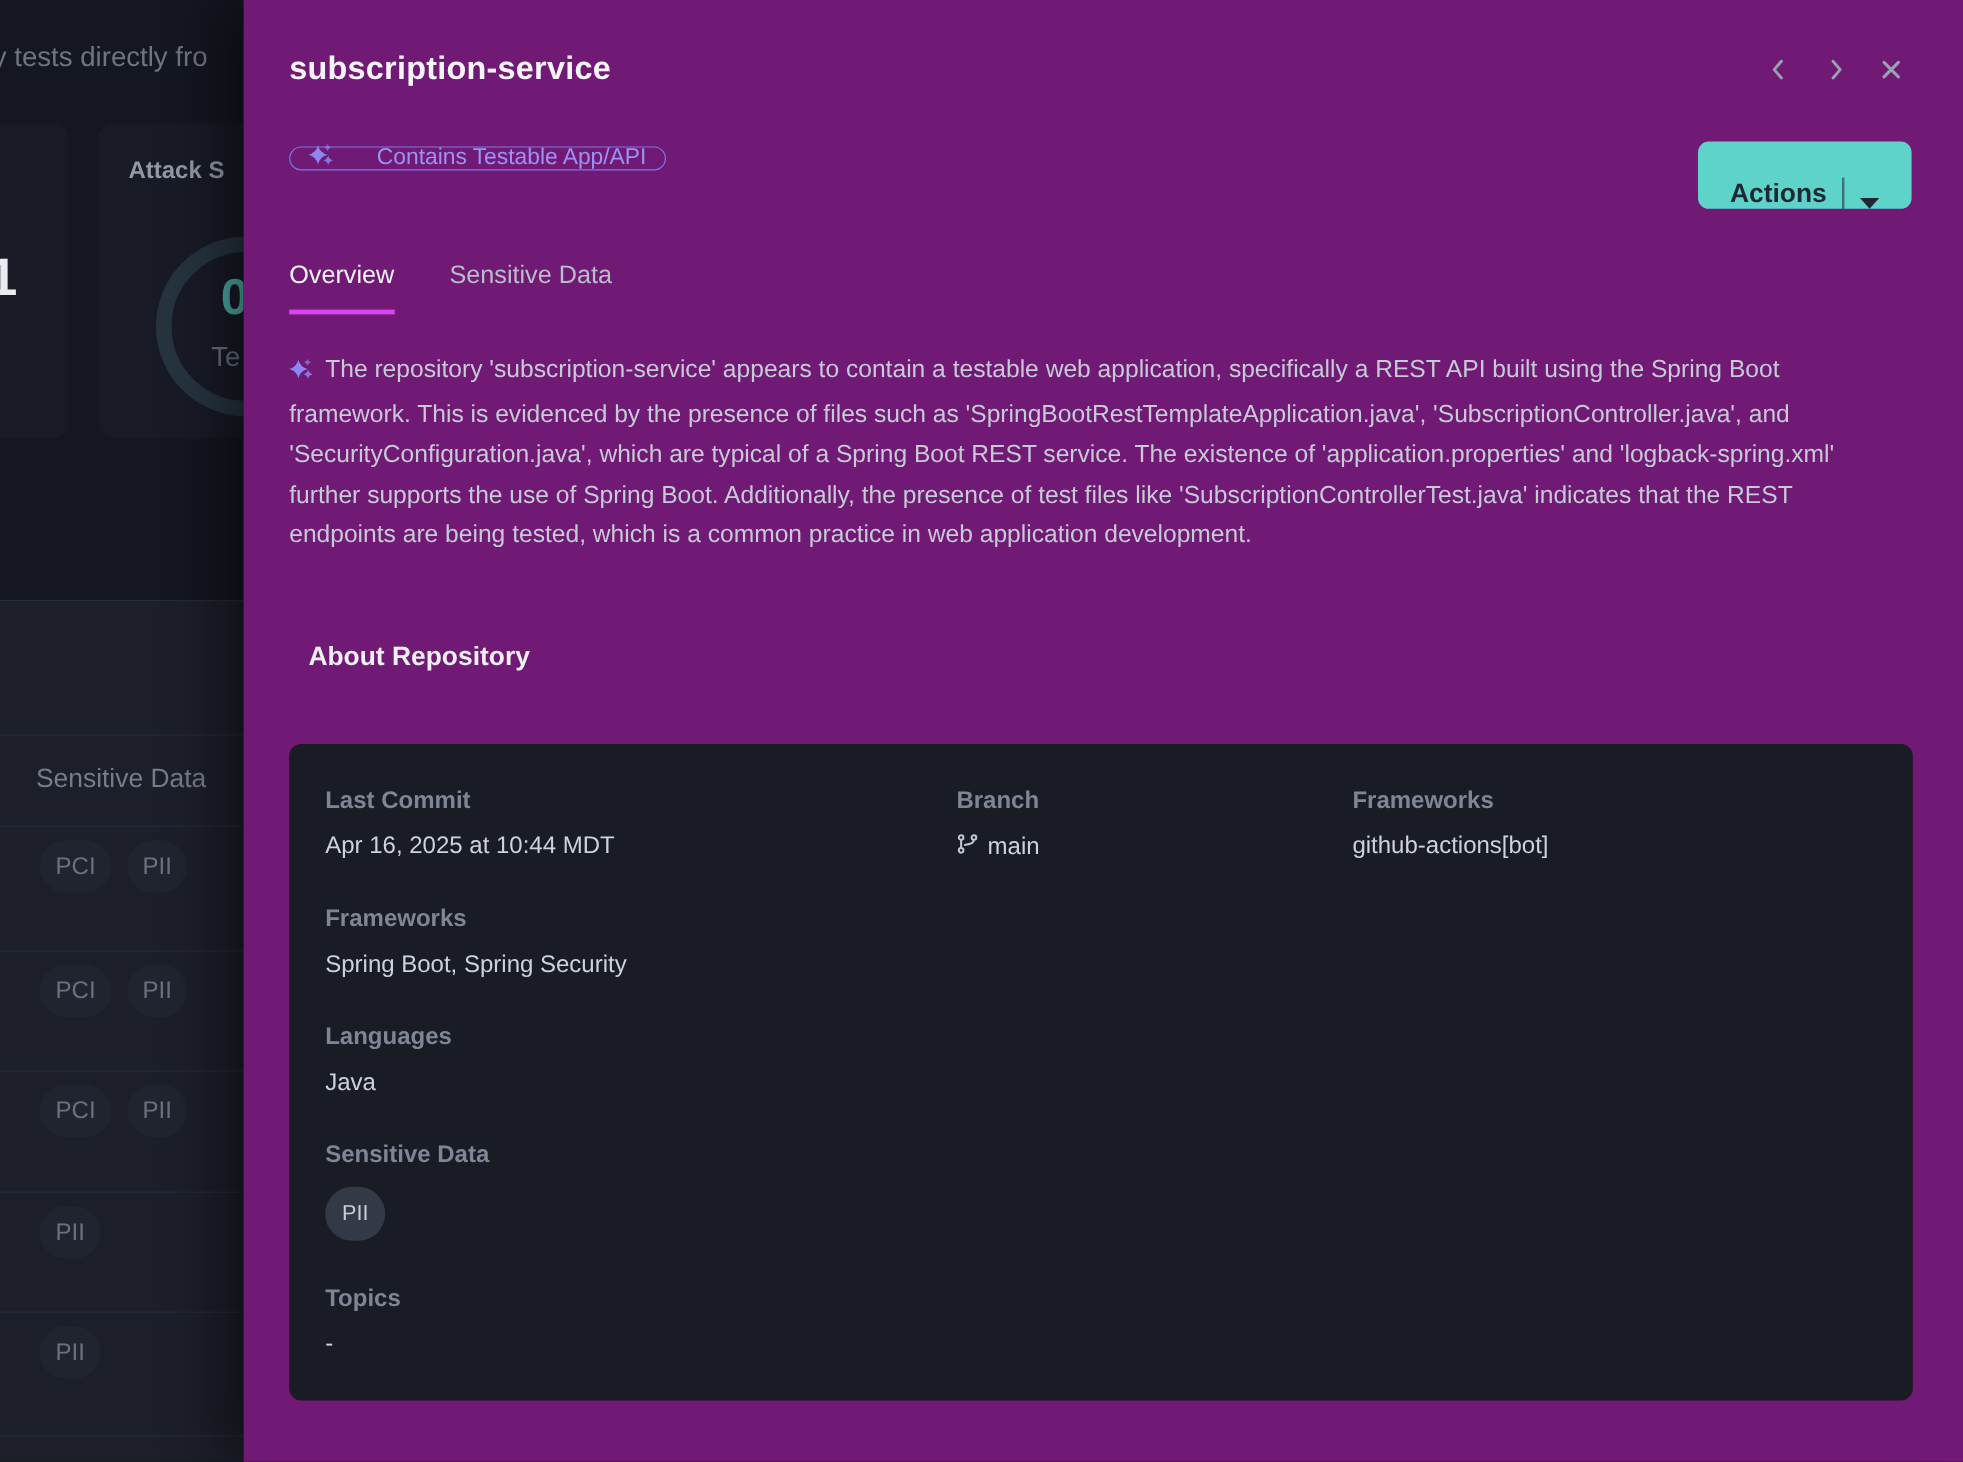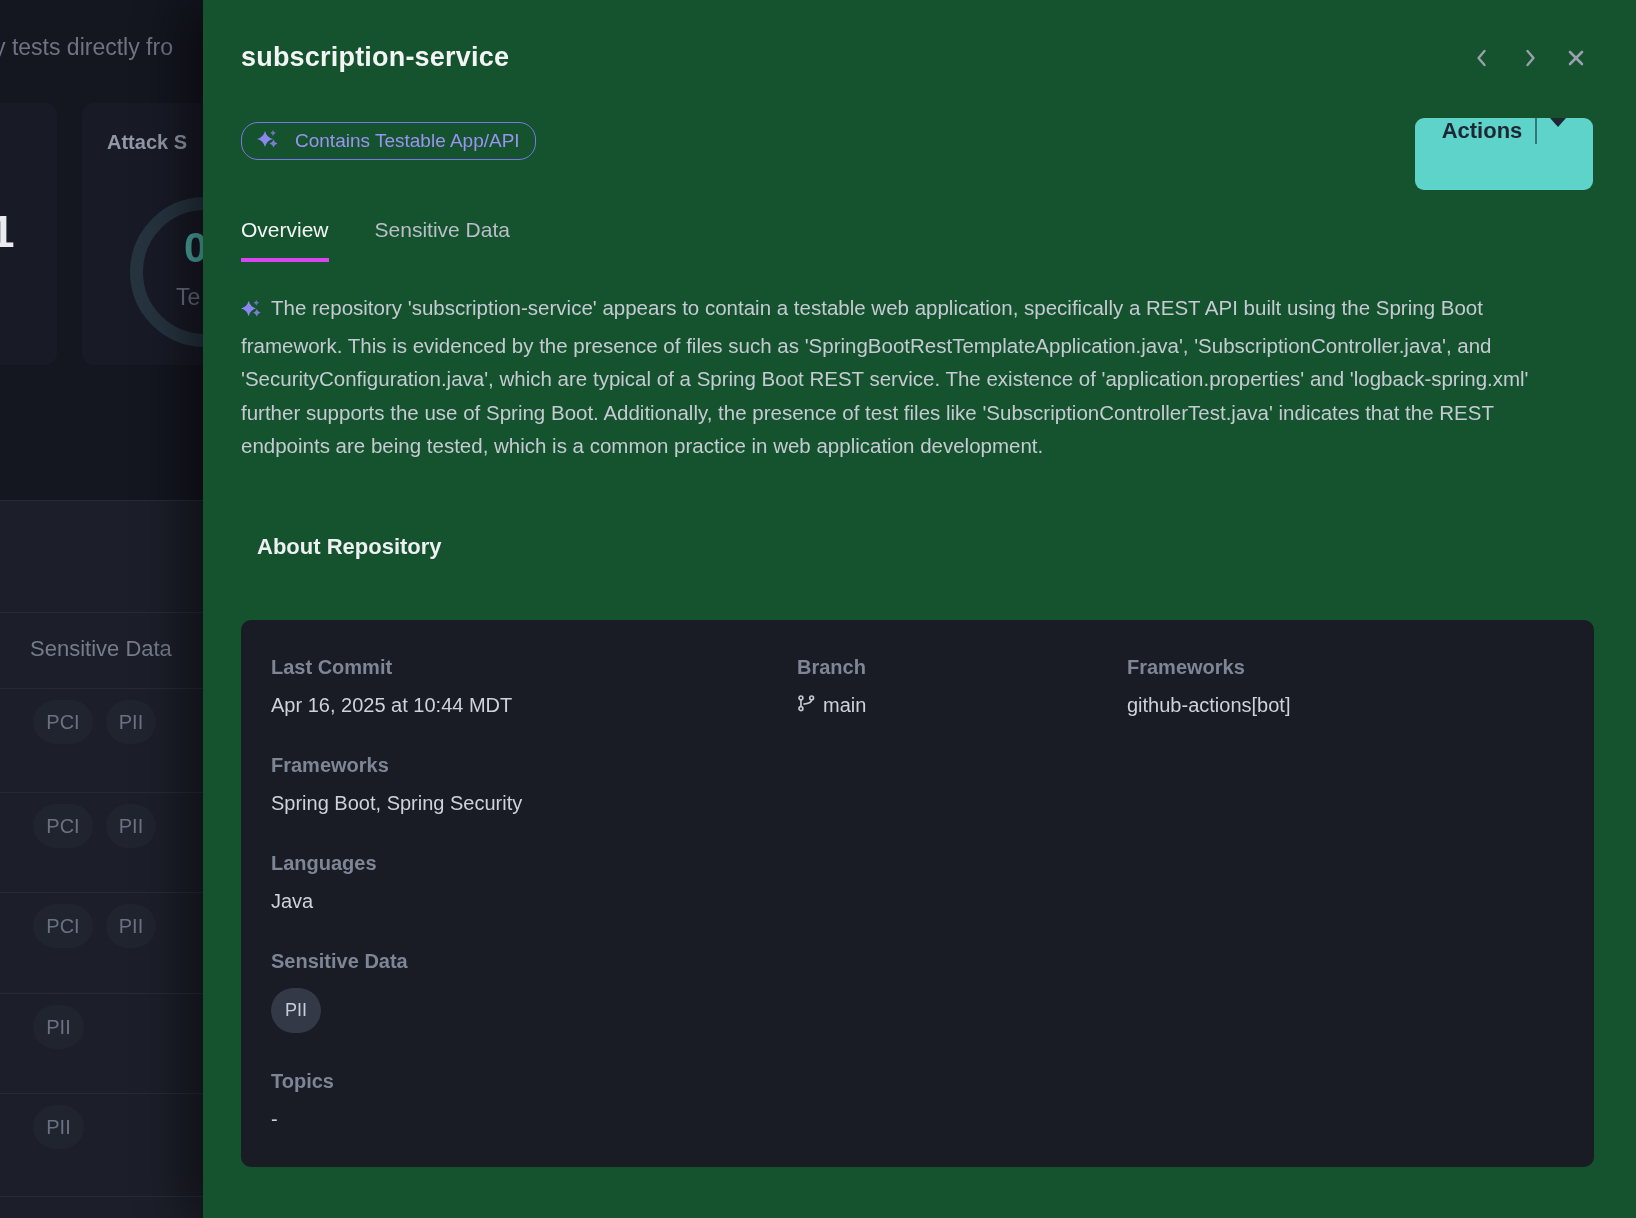--- a/index.html
+++ b/index.html
@@ -23,31 +23,31 @@
   .bg-table{position:absolute;left:0;top:500px;width:203px;height:718px;background:#1c1e29;}
   .bg-divider{position:absolute;left:0;width:203px;height:1px;background:#272b39;}
   .bg-table-header{position:absolute;left:30px;top:136px;font-size:22px;color:#757c8a;white-space:nowrap;}
   .bg-row{position:absolute;left:0;width:203px;height:100px;}
   .bg-pill{position:absolute;top:12px;height:44px;border-radius:22px;background:#20242f;
     color:#6b7180;font-size:20px;display:flex;align-items:center;justify-content:center;box-sizing:border-box;}
   .bg-pill.p1{left:33px;width:60px;}
   .bg-pill.p2{left:106px;width:50px;}
   .bg-pill.only{left:33px;width:51px;}
   
-  .drawer{position:absolute;left:203px;top:0;width:1433px;height:1218px;background:#14532d;
+  .drawer{position:absolute;left:203px;top:0;width:1433px;height:1218px;background:#701a75;
     box-shadow:-20px 0 45px rgba(0,0,0,.45);}
   .drawer-title{position:absolute;left:38px;top:42px;font-size:27px;font-weight:700;color:#f3f4f6;letter-spacing:.2px;}
   .nav-icon{position:absolute;top:47px;width:26px;height:26px;color:#9aa0ad;cursor:pointer;display:flex;align-items:center;justify-content:center;}
   .nav-prev{left:1266px;}
   .nav-next{left:1314px;}
   .nav-close{left:1360px;}
-  .ai-chip{position:absolute;left:38px;top:122px;height:38px;box-sizing:border-box;border:1px solid #7a76e8;border-radius:17px;
-    display:inline-flex;align-items:center;gap:7px;padding:0 15px;color:#9b93f3;font-size:19px;cursor:pointer;background:transparent;}
-  .actions-btn{position:absolute;left:1212px;top:118px;width:178px;height:72px;background:#5dd3ca;border-radius:9px;
-    display:flex;align-items:flex-start;justify-content:center;gap:13px;cursor:pointer;}
+  .ai-chip{position:absolute;left:38px;top:122px;height:20px;box-sizing:border-box;border:1px solid #7a76e8;border-radius:17px;
+    display:inline-flex;align-items:center;gap:26px;padding:0 15px;color:#9b93f3;font-size:19px;cursor:pointer;background:transparent;}
+  .actions-btn{position:absolute;left:1212px;top:118px;width:178px;height:56px;background:#5dd3ca;border-radius:9px;
+    display:flex;align-items:flex-end;justify-content:center;gap:13px;cursor:pointer;}
   .actions-btn .lbl{font-size:22px;font-weight:600;color:#1e2733;}
   .actions-btn .sep{width:2px;height:26px;background:rgba(30,39,51,.55);}
   .actions-btn .caret{width:0;height:0;border-left:8px solid transparent;border-right:8px solid transparent;border-top:9px solid #1e2733;}
   .tabs{position:absolute;left:38px;top:214px;display:flex;gap:46px;}
   .tab{height:48px;box-sizing:border-box;font-size:21px;color:#b9bec8;cursor:pointer;padding-top:4px;}
   .tab.active{color:#f4f5f7;border-bottom:4px solid #d946ef;}
   .ai-summary{position:absolute;left:38px;top:291px;width:1310px;font-size:20.5px;line-height:33.5px;color:#c6cad4;}
   .sparkle{display:inline-block;vertical-align:-4px;margin-right:9px;}
   .about-heading{position:absolute;left:54px;top:534px;font-size:22px;font-weight:700;color:#eef0f3;}
   .about-card{position:absolute;left:38px;top:620px;width:1353px;height:547px;background:#191b25;border-radius:10px;box-sizing:border-box;

